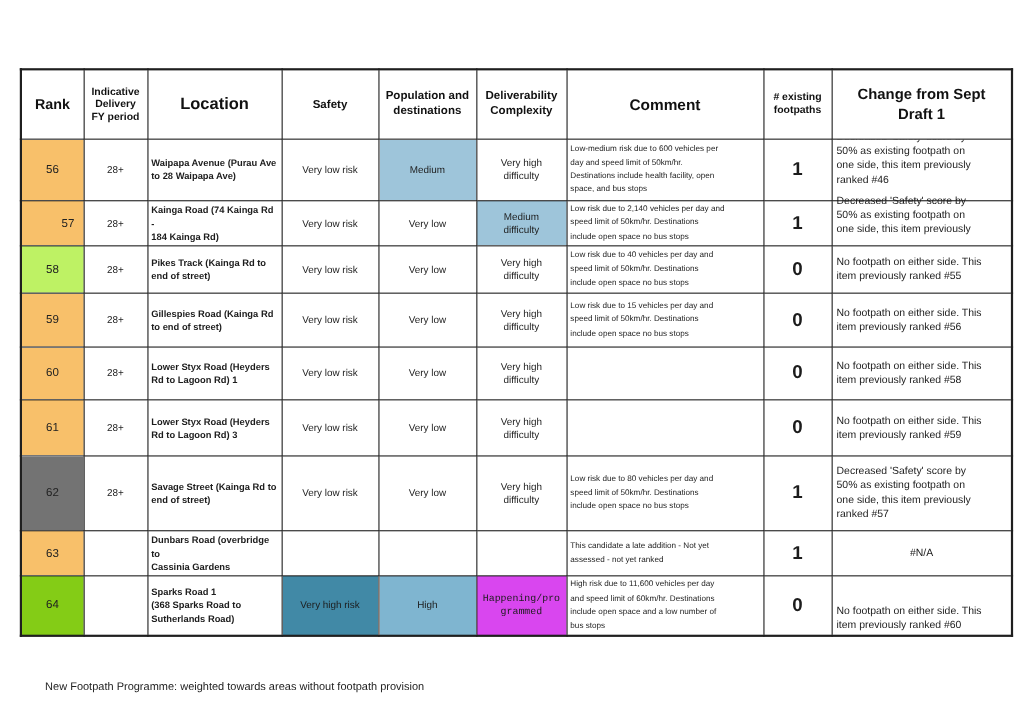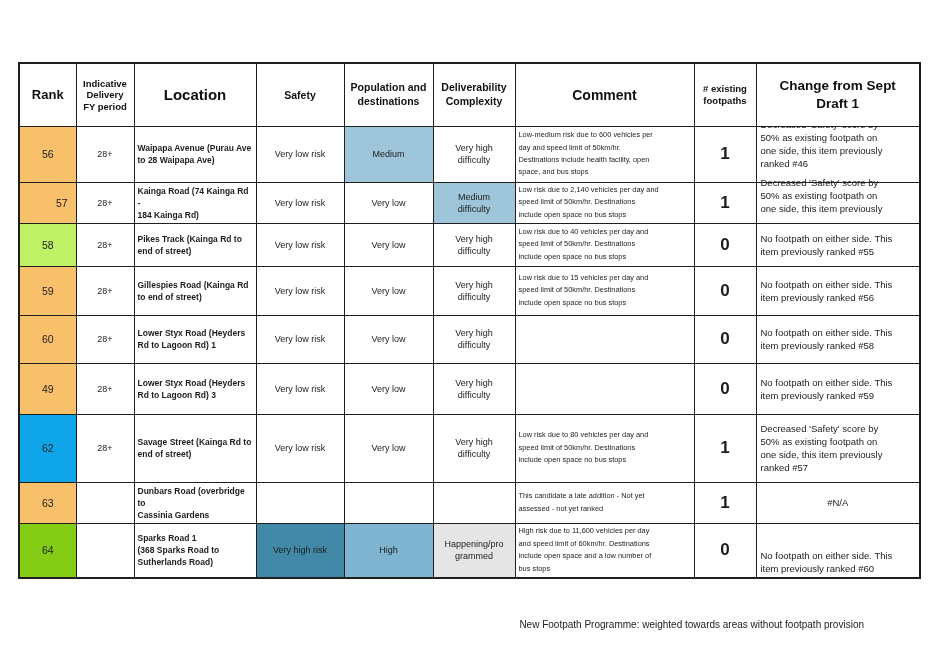--- a/index.html
+++ b/index.html
@@ -52,21 +52,21 @@
   td.v-bottom{vertical-align:bottom;padding-bottom:2px;}
 
   
   td.change-clip-top{position:relative;overflow:hidden;}
   td.change-clip-top .change-inner{position:absolute;top:-9px;left:4px;right:2px;}
   td.change-over-top{position:relative;overflow:visible;}
   td.change-over-top .change-inner{position:absolute;top:-7px;left:4px;right:2px;z-index:3;}
 
   #footer-note{
     position:absolute;left:0;top:619px;width:864px;
-    text-align:right;font-size:10px;color:#222;
+    text-align:left;font-size:10px;color:#222;padding-left:41px;
   }
 </style>
 </head>
 <body>
 
 <div id="page">
 
   <table class="ranking">
     <colgroup>
       <col class="c-rank">
@@ -175,35 +175,35 @@
           <td class="level">Very low risk</td>
           <td class="level">Very low</td>
           <td class="level">Very high
 difficulty</td>
           <td class="comment"></td>
           <td class="footpaths">0</td>
           <td class="change">No footpath on either side. This
 item previously ranked #58</td>
         </tr>
         <tr style="height: 51px;">
-          <td class="rank" style="background: rgb(248, 192, 106);">49</td>
+          <td class="rank" style="background: rgb(248, 192, 106);">61</td>
           <td class="fy">28+</td>
           <td class="location">Lower Styx Road (Heyders
 Rd to Lagoon Rd) 3</td>
           <td class="level">Very low risk</td>
           <td class="level">Very low</td>
           <td class="level">Very high
 difficulty</td>
           <td class="comment"></td>
           <td class="footpaths">0</td>
           <td class="change">No footpath on either side. This
 item previously ranked #59</td>
         </tr>
         <tr style="height: 68px;">
-          <td class="rank" style="background: #0ea5e9;">62</td>
+          <td class="rank" style="background: #737373;">62</td>
           <td class="fy">28+</td>
           <td class="location">Savage Street (Kainga Rd to
 end of street)</td>
           <td class="level">Very low risk</td>
           <td class="level">Very low</td>
           <td class="level">Very high
 difficulty</td>
           <td class="comment">Low risk due to 80 vehicles per day and
 speed limit of 50km/hr. Destinations
 include open space no bus stops</td>
@@ -227,21 +227,21 @@
           <td class="change change-center">#N/A</td>
         </tr>
         <tr style="height: 55px;">
           <td class="rank" style="background: #84cc16;">64</td>
           <td class="fy"></td>
           <td class="location">Sparks Road 1
 (368 Sparks Road to
 Sutherlands Road)</td>
           <td class="level" style="background: rgb(65, 137, 166);">Very high risk</td>
           <td class="level" style="background: rgb(127, 181, 208);">High</td>
-          <td class="level" style="background: #e5e5e5;">Happening/pro
+          <td class="level" style="background: #d946ef; font-family: Liberation Mono, monospace;">Happening/pro
 grammed</td>
           <td class="comment">High risk due to 11,600 vehicles per day
 and speed limit of 60km/hr. Destinations
 include open space and a low number of
 bus stops</td>
           <td class="footpaths">0</td>
           <td class="change v-bottom">No footpath on either side. This
 item previously ranked #60</td>
         </tr>
       </tbody>

